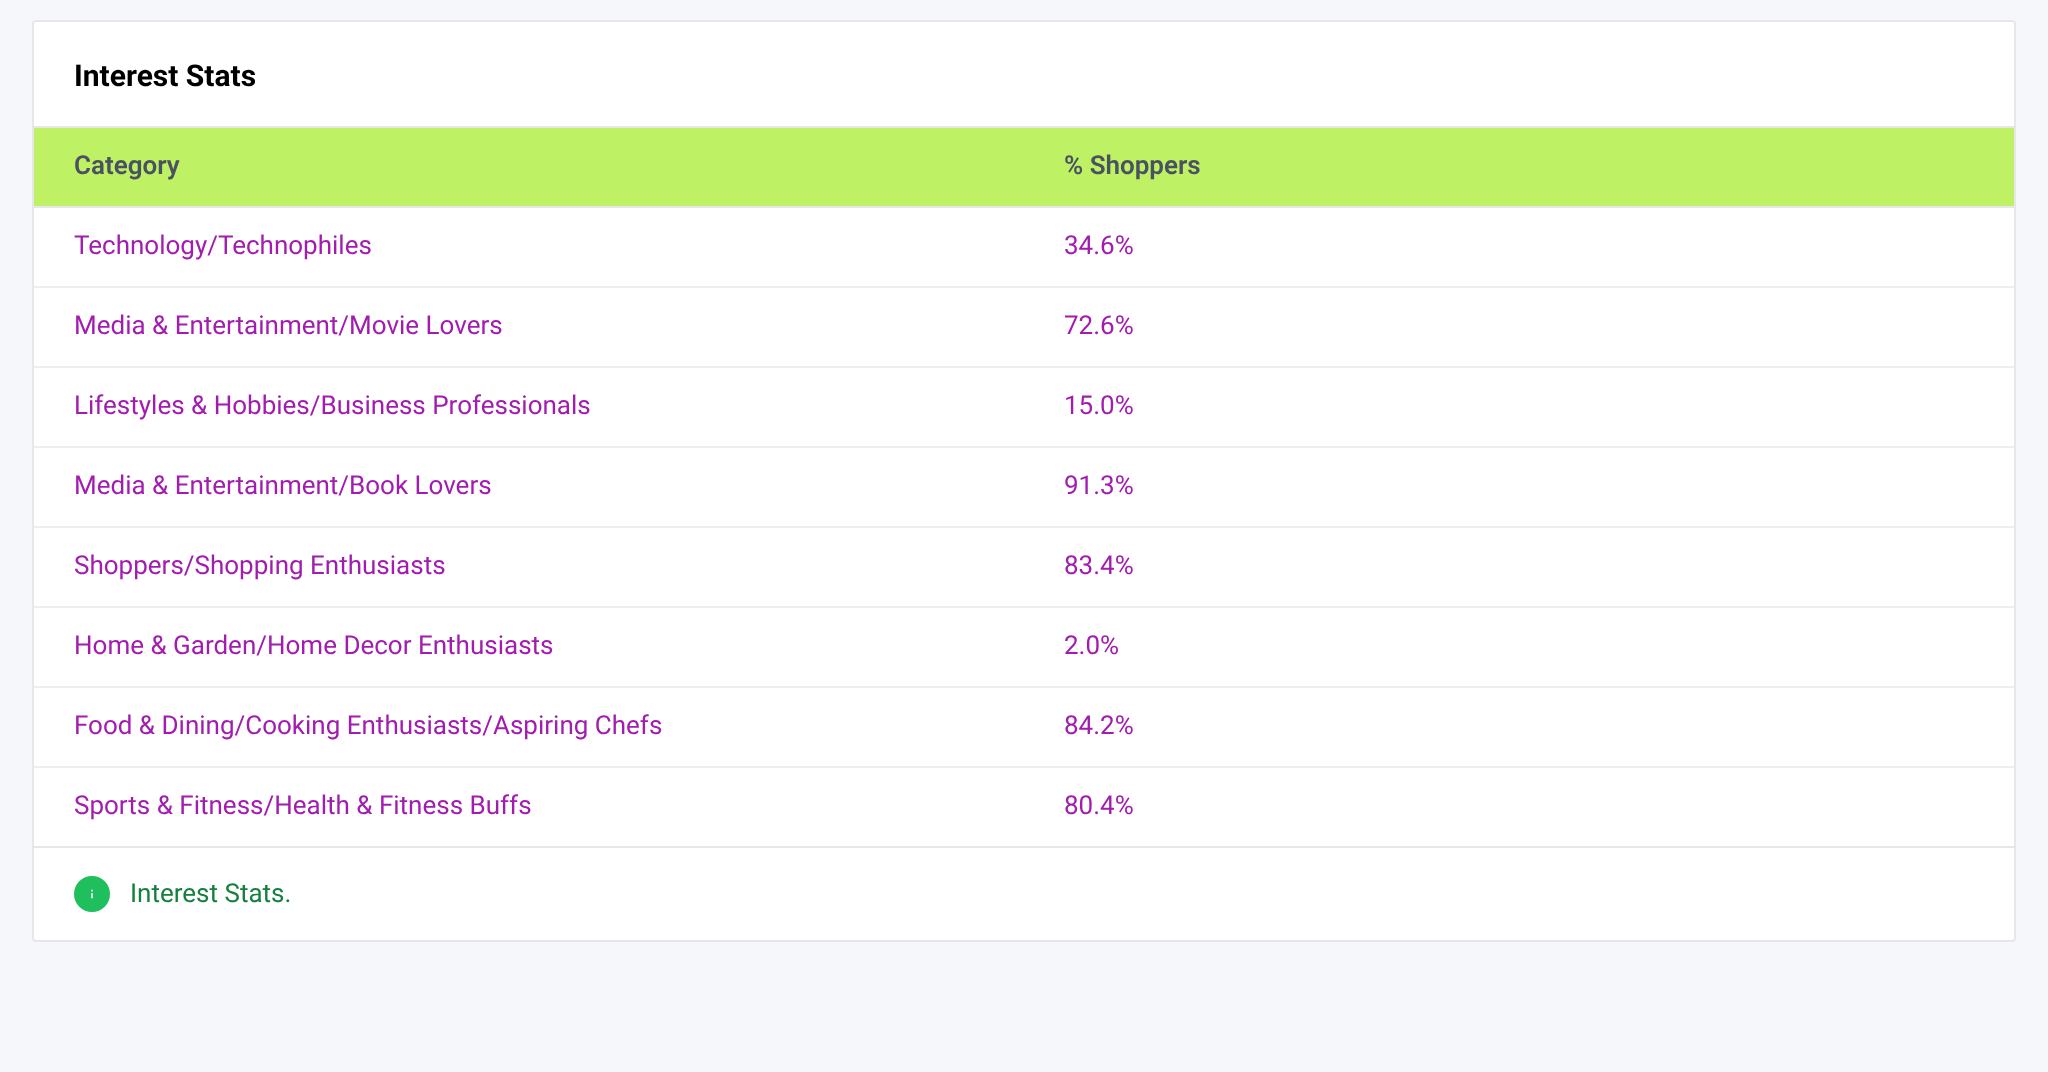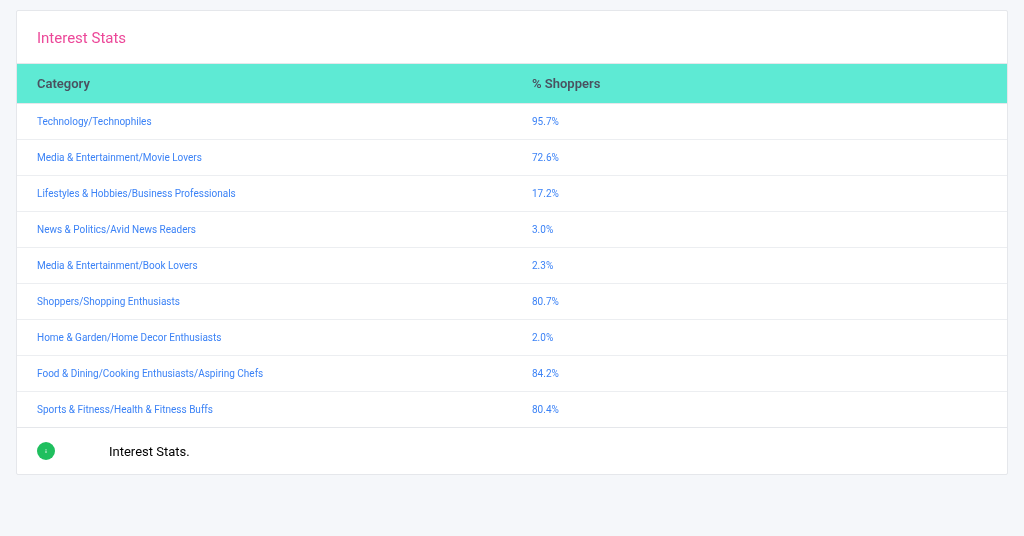--- a/index.html
+++ b/index.html
@@ -16,45 +16,45 @@
     .card {
       background: #fff;
       border: 1px solid #e5e7eb;
       border-radius: 2px;
     }
     .card-header {
       padding: 18px 20px 16px 20px;
     }
     .card-title {
       font-size: 15px;
-      font-weight: 400;
-      color: #ec4899;
+      font-weight: 700;
+      color: #000000;
     }
     .table {
       width: 100%;
       border-collapse: collapse;
     }
     .table thead tr {
-      background: #5eead4;
+      background: #bef264;
     }
     .table th {
       text-align: left;
       font-size: 13px;
       font-weight: 600;
       color: #4a5160;
       padding: 12px 20px;
       border-top: 1px solid #e5e7eb;
       border-bottom: 1px solid #e5e7eb;
     }
     .table th:first-child {
       width: 50%;
     }
     .table td {
-      font-size: 10px;
-      color: #3b82f6;
+      font-size: 13px;
+      color: #a21caf;
       padding: 12px 20px;
       border-bottom: 1px solid #eceef1;
     }
     .table tbody tr:last-child td {
       border-bottom: 1px solid #e5e7eb;
     }
     .card-footer {
       padding: 14px 20px;
       display: flex;
       align-items: center;
@@ -70,62 +70,57 @@
       justify-content: center;
       flex-shrink: 0;
     }
     .info-icon svg {
       width: 10px;
       height: 10px;
       fill: #fff;
     }
     .footer-text {
       font-size: 13px;
-      color: #000000;
-      margin-left: 44px;
+      color: #15803d;
     }
   </style>
 </head>
 <body>
 
 <div class="card">
   <div class="card-header">
     <h2 class="card-title">Interest Stats</h2>
   </div>
   <table class="table">
     <thead>
       <tr>
         <th>Category</th>
         <th>% Shoppers</th>
       </tr>
     </thead>
     <tbody>
       <tr>
         <td>Technology/Technophiles</td>
-        <td>95.7%</td>
+        <td>34.6%</td>
       </tr>
       <tr>
         <td>Media &amp; Entertainment/Movie Lovers</td>
         <td>72.6%</td>
       </tr>
       <tr>
         <td>Lifestyles &amp; Hobbies/Business Professionals</td>
-        <td>17.2%</td>
-      </tr>
-      <tr>
-        <td>News &amp; Politics/Avid News Readers</td>
-        <td>3.0%</td>
+        <td>15.0%</td>
       </tr>
       <tr>
         <td>Media &amp; Entertainment/Book Lovers</td>
-        <td>2.3%</td>
+        <td>91.3%</td>
       </tr>
       <tr>
         <td>Shoppers/Shopping Enthusiasts</td>
-        <td>80.7%</td>
+        <td>83.4%</td>
       </tr>
       <tr>
         <td>Home &amp; Garden/Home Decor Enthusiasts</td>
         <td>2.0%</td>
       </tr>
       <tr>
         <td>Food &amp; Dining/Cooking Enthusiasts/Aspiring Chefs</td>
         <td>84.2%</td>
       </tr>
       <tr>

